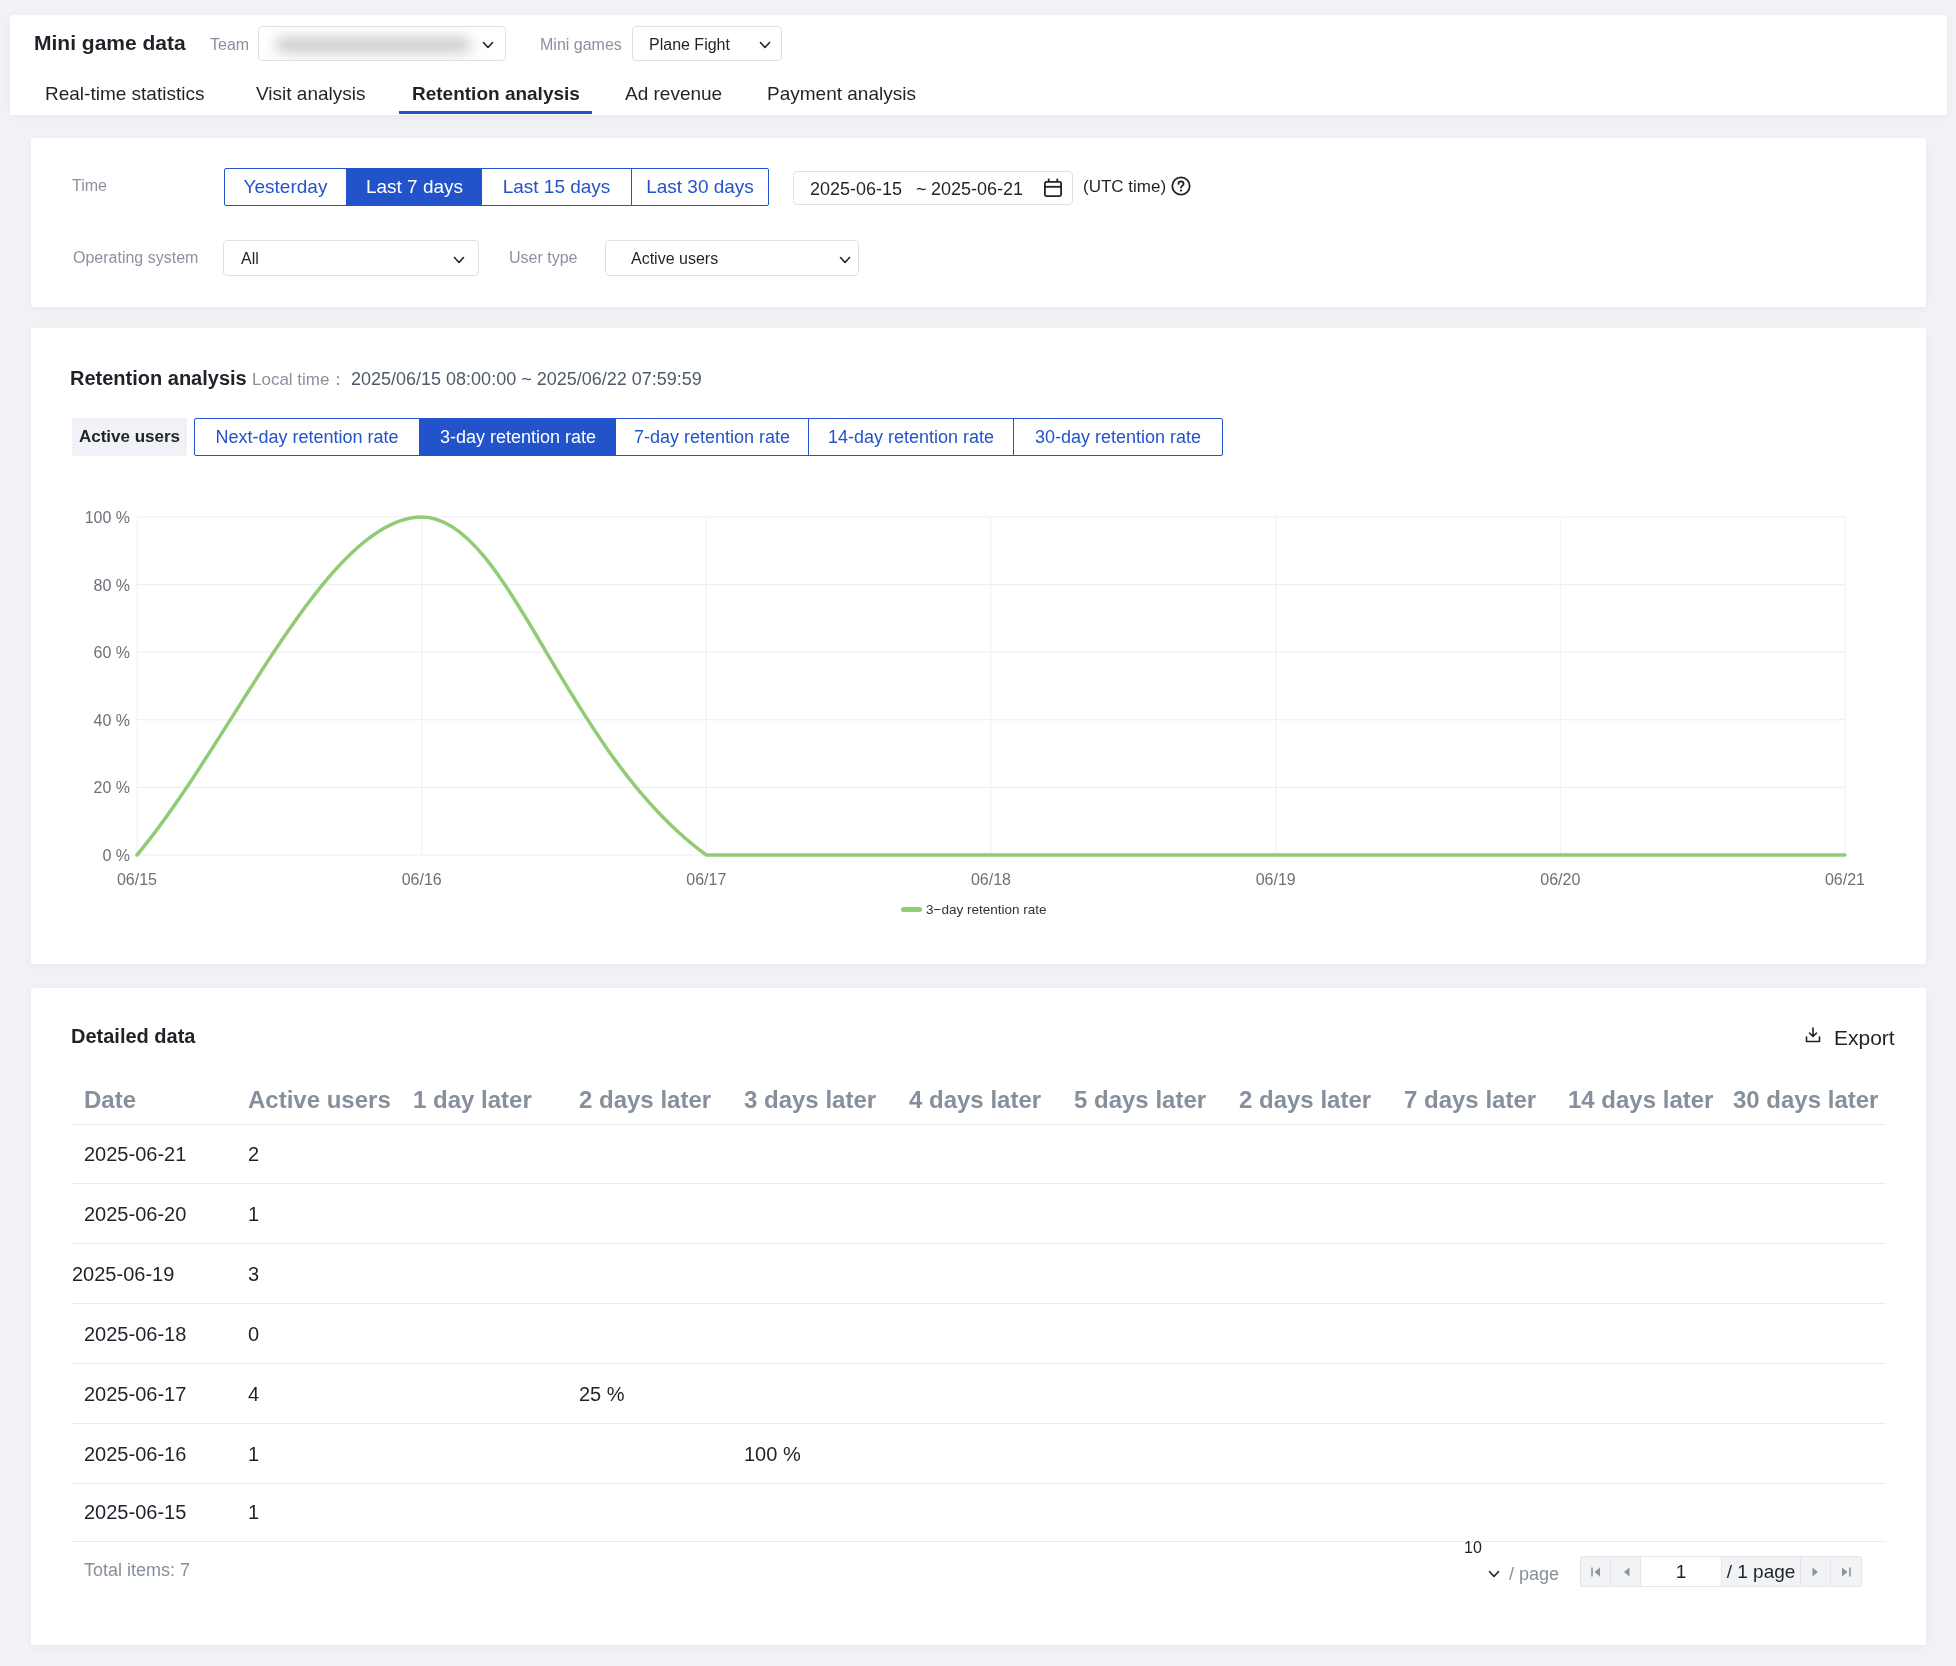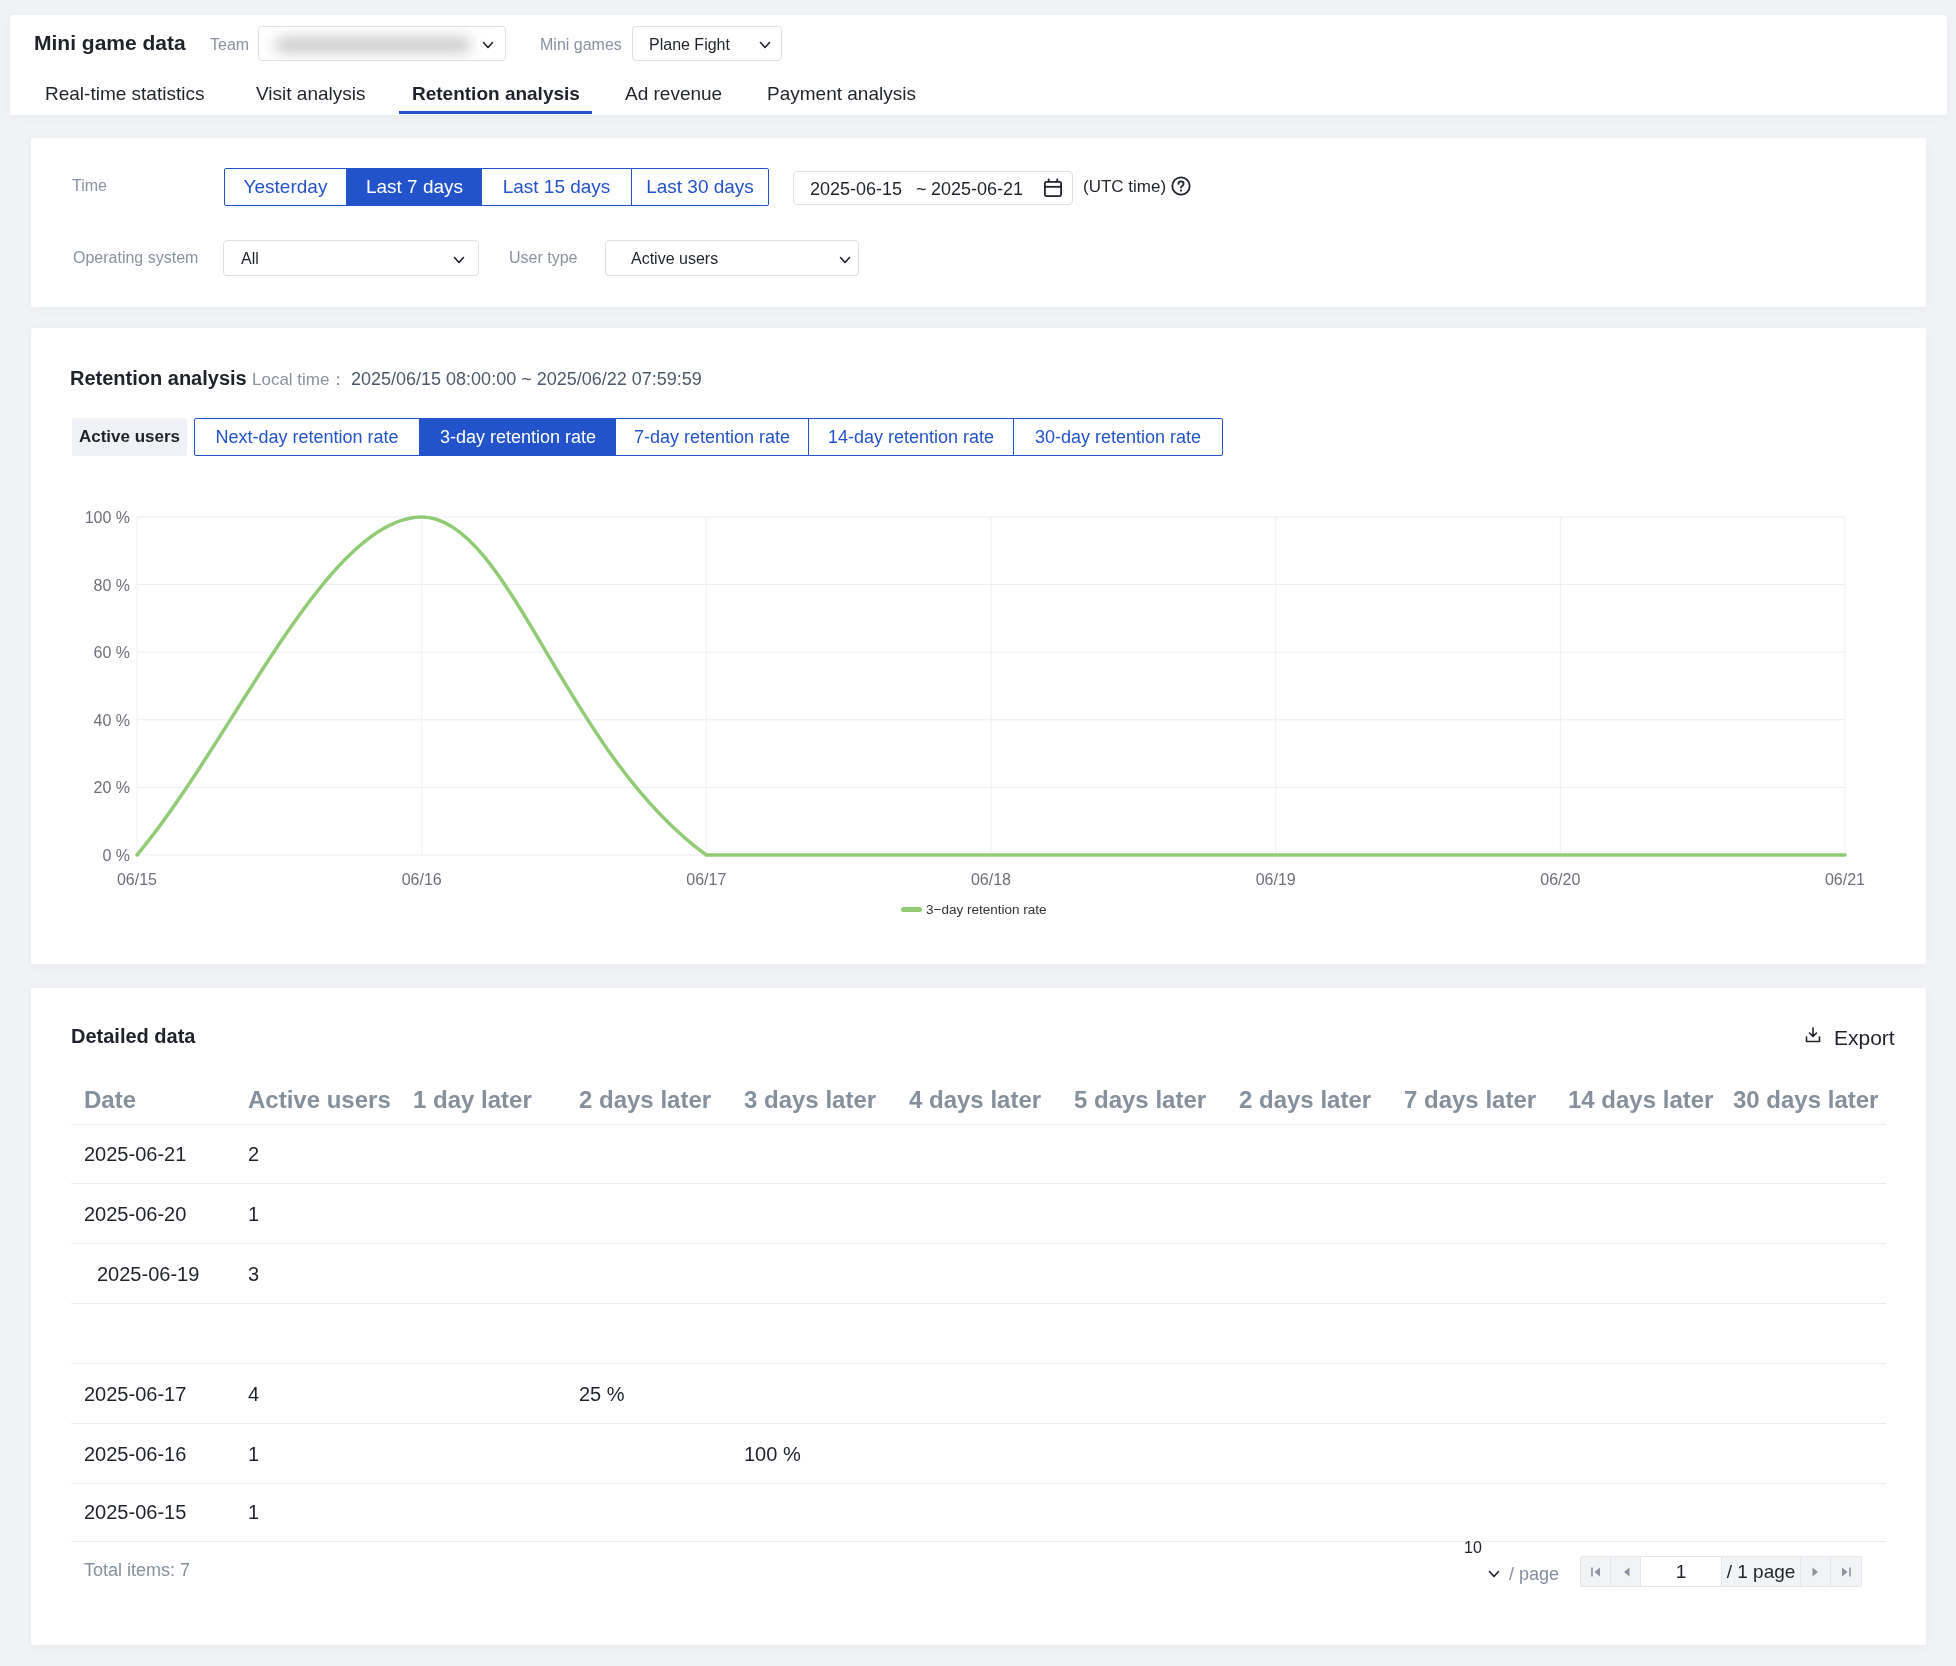--- a/index.html
+++ b/index.html
@@ -169,23 +169,26 @@
 
   <div class="abs dark trow" style="top:156px; left:0; width:1895px; height:20px; font-size:20px;">
     <span style="left:53px;">2025-06-21</span><span style="left:217px;">2</span>
   </div>
   <div class="abs" style="left:40px; top:195px; width:1815px; height:1px; background:#e8ebf0;"></div>
   <div class="abs dark trow" style="top:216px; left:0; width:1895px; height:20px; font-size:20px;">
     <span style="left:53px;">2025-06-20</span><span style="left:217px;">1</span>
   </div>
   <div class="abs" style="left:40px; top:255px; width:1815px; height:1px; background:#e8ebf0;"></div>
   <div class="abs dark trow" style="top:276px; left:0; width:1895px; height:20px; font-size:20px;">
-    <span style="left:66px;">2025-06-19</span><span style="left:217px;">3</span>
+    <span style="left:41px;">2025-06-19</span><span style="left:217px;">3</span>
   </div>
   <div class="abs" style="left:40px; top:315px; width:1815px; height:1px; background:#e8ebf0;"></div>
+  <div class="abs dark trow" style="top:336px; left:0; width:1895px; height:20px; font-size:20px;">
+    <span style="left:53px;">2025-06-18</span><span style="left:217px;">0</span>
+  </div>
   <div class="abs" style="left:40px; top:375px; width:1815px; height:1px; background:#e8ebf0;"></div>
   <div class="abs dark trow" style="top:396px; left:0; width:1895px; height:20px; font-size:20px;">
     <span style="left:53px;">2025-06-17</span><span style="left:217px;">4</span><span style="left:548px;">25 %</span>
   </div>
   <div class="abs" style="left:40px; top:435px; width:1815px; height:1px; background:#e8ebf0;"></div>
   <div class="abs dark trow" style="top:456px; left:0; width:1895px; height:20px; font-size:20px;">
     <span style="left:53px;">2025-06-16</span><span style="left:217px;">1</span><span style="left:713px;">100 %</span>
   </div>
   <div class="abs" style="left:40px; top:495px; width:1815px; height:1px; background:#e8ebf0;"></div>
   <div class="abs dark trow" style="top:514px; left:0; width:1895px; height:20px; font-size:20px;">

